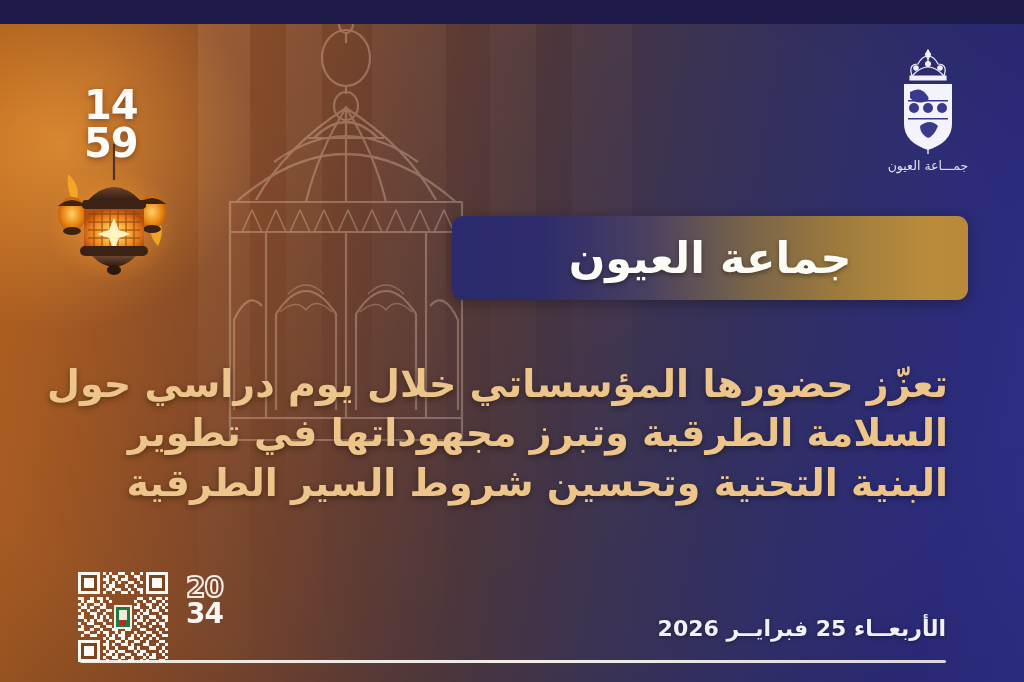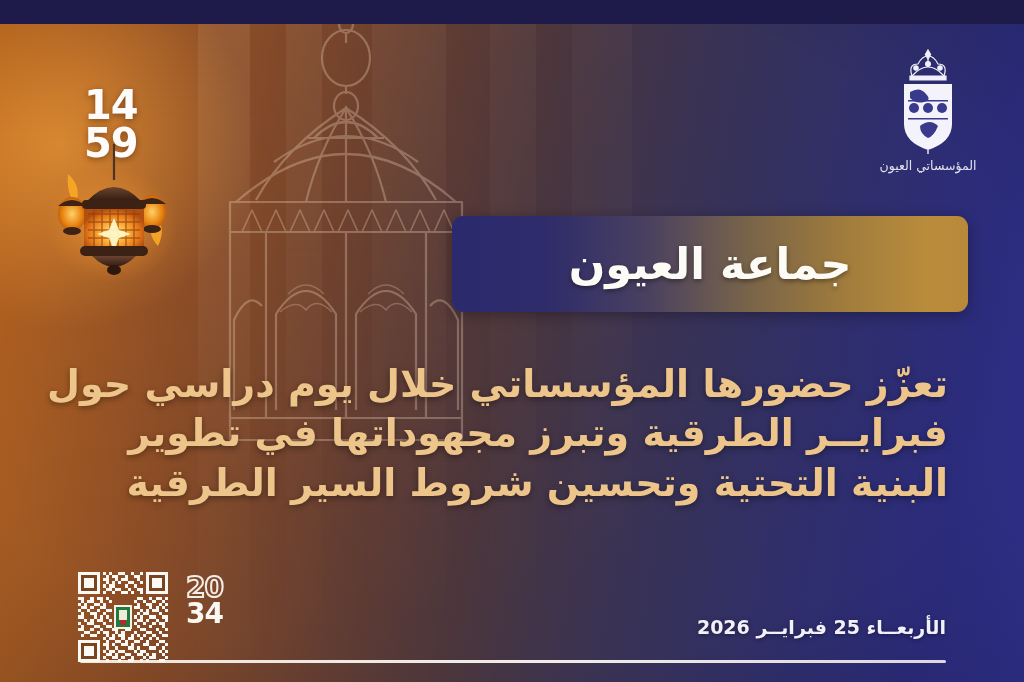--- a/index.html
+++ b/index.html
@@ -76,21 +76,21 @@
   
   .crest{ position:absolute; right:42px; top:22px; width:108px; height:140px; text-align:center; }
   .crest svg{ display:block; margin:0 auto; }
   .crest-caption{
     margin-top:4px; color:#eceaf6; font-size:12.5px; letter-spacing:.5px;
     font-family:"DejaVu Sans","Liberation Sans",sans-serif; opacity:.95;
   }
 
   
   .title-banner{
-    position:absolute; left:452px; top:192px; width:516px; height:96px;
+    position:absolute; left:452px; top:192px; width:516px; height:84px;
     border-radius:11px;
     background:linear-gradient(90deg,#2b2a6e 0%, #2e2c6b 18%, #4a4160 38%, #7a6549 58%, #a07c3c 76%, #b98c3c 92%, #b9893a 100%);
     display:flex; align-items:center; justify-content:center;
     box-shadow:0 3px 14px rgba(0,0,0,.30);
   }
   .title-banner .t{
     color:#fdfbf6; font-size:43px; font-weight:800;
     letter-spacing:1.5px; line-height:1;
     text-shadow:0 2px 5px rgba(0,0,0,.40);
     white-space:nowrap;
@@ -103,21 +103,21 @@
     color:#edc489;
     font-size:38px; font-weight:800; line-height:1.30;
     letter-spacing:.2px;
     text-shadow:0 2px 6px rgba(0,0,0,.38);
   }
   .headline .ln{ display:block; white-space:nowrap; }
 
   
   .date{
     position:absolute; right:78px; top:592px;
-    color:#f2f0fa; font-size:19px; font-weight:700; letter-spacing:1.2px;
+    color:#f2f0fa; font-size:22px; font-weight:700; letter-spacing:1.2px;
     text-shadow:0 1px 4px rgba(0,0,0,.4);
     white-space:nowrap;
   }
 
   
   .qr{ position:absolute; left:78px; top:548px; width:90px; height:90px; background:#ffffff00; }
   .qr svg{ display:block; width:90px; height:90px; }
 
   
   .greg{
@@ -284,30 +284,30 @@
         <path d="M24 46 q10 -6 16 2 q6 6 -2 8 q-8 2 -14 -4z"></path>
         <circle cx="28" cy="62" r="5"></circle>
         <circle cx="42" cy="62" r="5"></circle>
         <circle cx="56" cy="62" r="5"></circle>
         <path d="M34 80 q10 -8 18 0 q-4 10 -10 12 q-8 -4 -8 -12z"></path>
         <path d="M22 54 h40 v1.6 h-40z"></path>
         <path d="M22 72 h40 v1.6 h-40z"></path>
       </g>
       <path d="M42 104 v4" stroke="#f2f0fb" stroke-width="1.4"></path>
     </svg>
-    <div class="crest-caption">المؤسساتي العيون</div>
+    <div class="crest-caption">جمـــاعة العيون</div>
   </div>
 
   <div class="title-banner">
     <div class="t">جماعة العيون</div>
   </div>
 
   <div class="headline">
     <span class="ln">تعزّز حضورها المؤسساتي خلال يوم دراسي حول</span>
-    <span class="ln">فبرايــر الطرقية وتبرز مجهوداتها في تطوير</span>
+    <span class="ln">السلامة الطرقية وتبرز مجهوداتها في تطوير</span>
     <span class="ln">البنية التحتية وتحسين شروط السير الطرقية</span>
   </div>
 
   <div class="qr">
     <svg viewBox="0 0 29 29" shape-rendering="crispEdges">
       <g fill="#fdfaf6">
 
         <path d="M0 0h7v7h-7z"></path>
           <path d="M22 0h7v7h-7z"></path>
           <path d="M0 22h7v7h-7z"></path>

